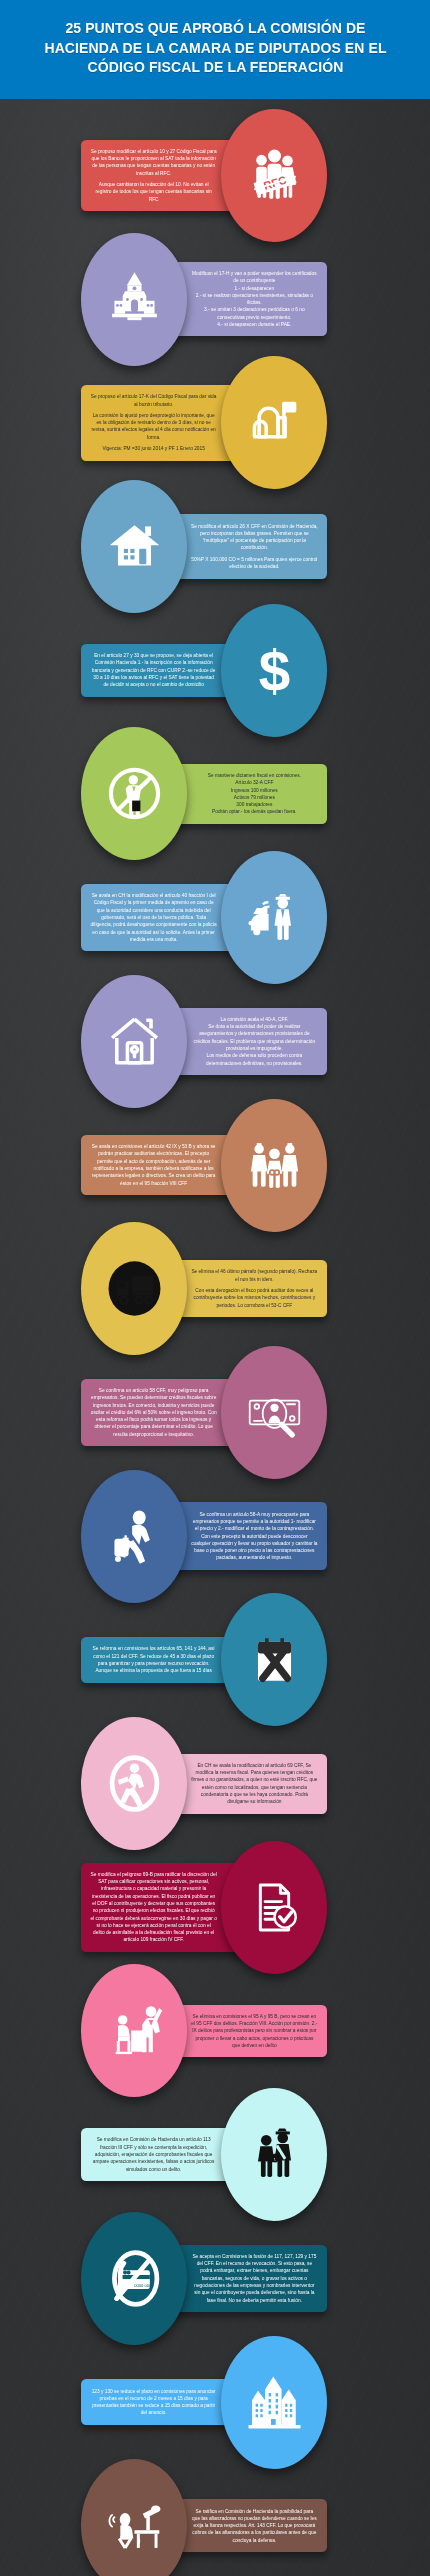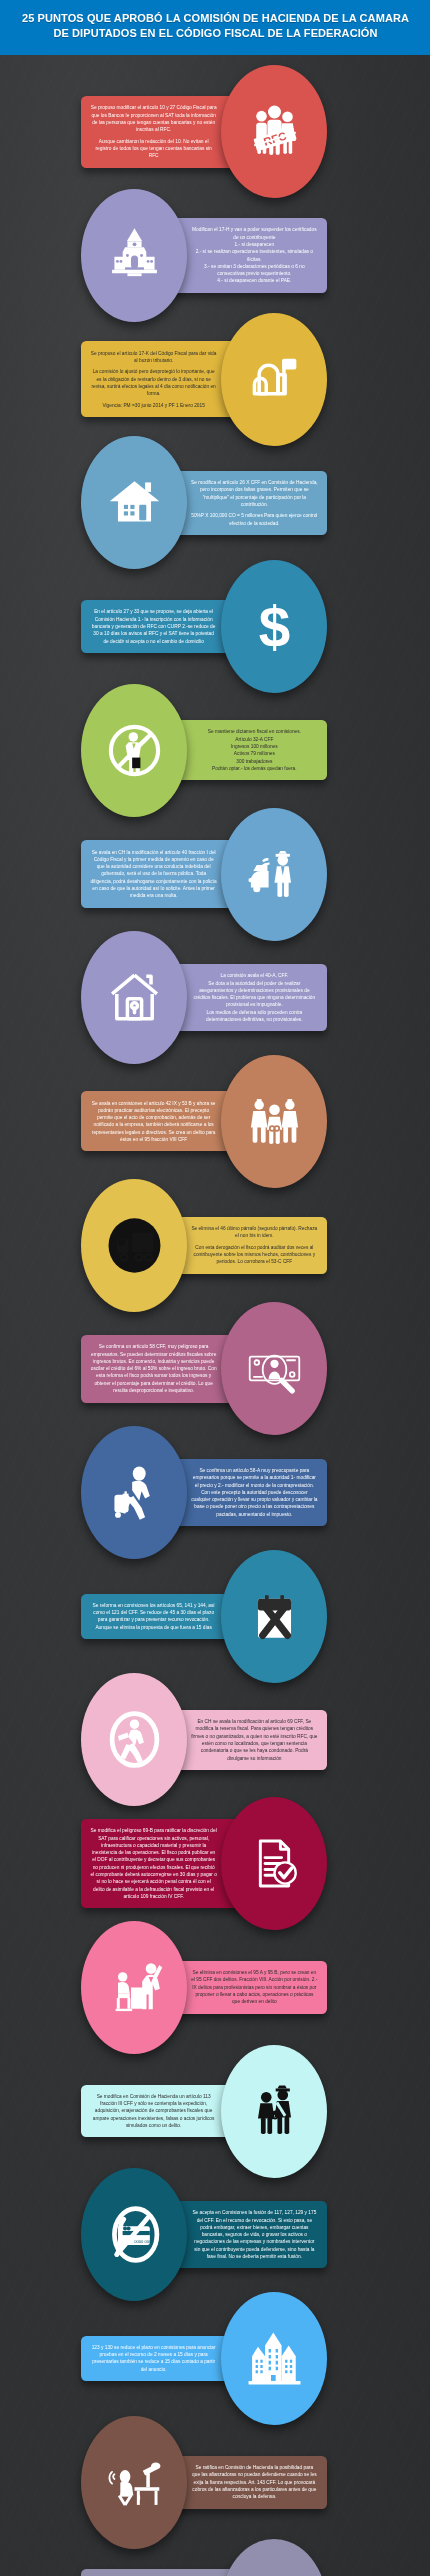--- a/index.html
+++ b/index.html
@@ -22,22 +22,22 @@
     overflow:hidden;
   }
   
   .header{
     background:#0079c2;
     padding:11.3px 20.6px 13.4px;
     text-align:center;
     box-sizing:border-box;
   }
   .header h1{
-    margin:0;
-    font-size:11px;
+    margin:8px;
+    font-size:14px;
     line-height:1.38;
     font-weight:bold;
     letter-spacing:0.1px;
     text-transform:uppercase;
     color:#ffffff;
     text-shadow:0 0.5px 0.5px rgba(0,0,0,.25);
   }
   
   .rows{position:relative;padding:3.1px 0 31px;}
   .row{

